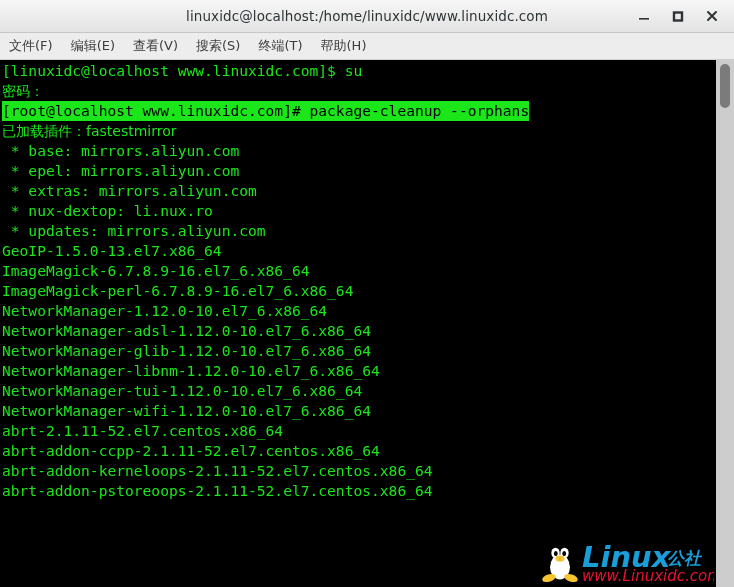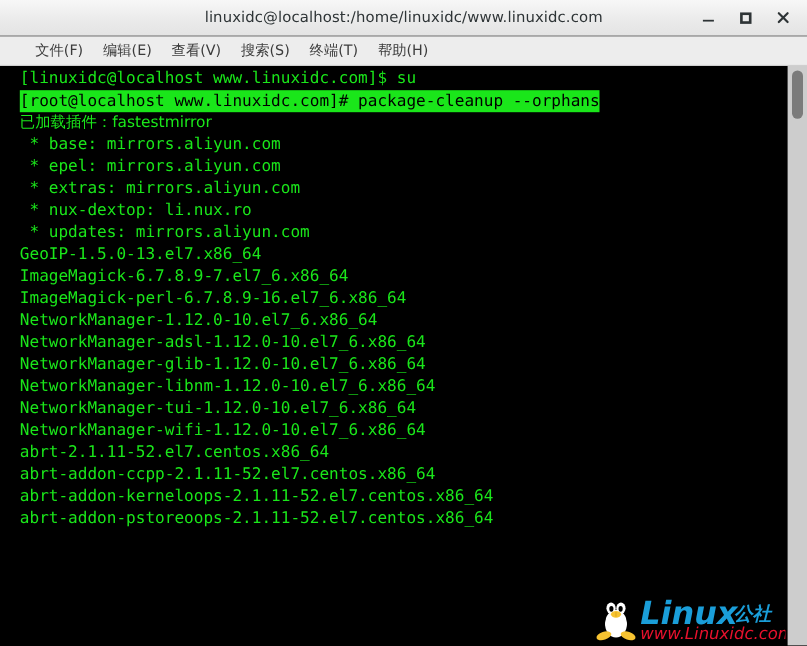--- a/index.html
+++ b/index.html
@@ -65,21 +65,21 @@
   .win-btn svg { display: block; }
 
   
   .menubar {
     height: 27px;
     min-height: 27px;
     background: #ededed;
     border-bottom: 1px solid #cfcfcf;
     display: flex;
     align-items: center;
-    padding-left: 23px;
+    padding-left: 0;
     box-sizing: border-box;
   }
   .menu-item {
     font-size: 13px;
     color: #3c3c3c;
     padding: 2px 9px 3px 9px;
     font-family: "DejaVu Sans", sans-serif;
     white-space: nowrap;
     cursor: default;
   }
@@ -101,21 +101,20 @@
     position: relative;
   }
   .line {
     font-family: "DejaVu Sans Mono", monospace;
     font-size: 14.6px;
     line-height: 20px;
     height: 20px;
     color: #1ae61a;
     white-space: pre;
     letter-spacing: 0px;
-    margin-left: 16px;
   }
   .line.zh {
     font-family: "DejaVu Sans", sans-serif;
     font-size: 14px;
   }
   .line.highlight {
     background: #1ae61a;
     color: #000;
     display: inline-block;
     padding-right: 0;
@@ -182,29 +181,30 @@
     <div class="menu-item">编辑(E)</div>
     <div class="menu-item">查看(V)</div>
     <div class="menu-item">搜索(S)</div>
     <div class="menu-item">终端(T)</div>
     <div class="menu-item">帮助(H)</div>
   </div>
 
   <div class="term-area">
     <div class="term" id="term-output">
         <div class="line">[linuxidc@localhost www.linuxidc.com]$ su</div>
+        <div class="line zh">密码：</div>
         <div class="hl-row"><span class="line highlight">[root@localhost www.linuxidc.com]# package-cleanup --orphans</span></div>
         <div class="line zh">已加载插件：fastestmirror</div>
         <div class="line"> * base: mirrors.aliyun.com</div>
         <div class="line"> * epel: mirrors.aliyun.com</div>
         <div class="line"> * extras: mirrors.aliyun.com</div>
         <div class="line"> * nux-dextop: li.nux.ro</div>
         <div class="line"> * updates: mirrors.aliyun.com</div>
         <div class="line">GeoIP-1.5.0-13.el7.x86_64</div>
-        <div class="line">ImageMagick-6.7.8.9-7.el7_6.x86_64</div>
+        <div class="line">ImageMagick-6.7.8.9-16.el7_6.x86_64</div>
         <div class="line">ImageMagick-perl-6.7.8.9-16.el7_6.x86_64</div>
         <div class="line">NetworkManager-1.12.0-10.el7_6.x86_64</div>
         <div class="line">NetworkManager-adsl-1.12.0-10.el7_6.x86_64</div>
         <div class="line">NetworkManager-glib-1.12.0-10.el7_6.x86_64</div>
         <div class="line">NetworkManager-libnm-1.12.0-10.el7_6.x86_64</div>
         <div class="line">NetworkManager-tui-1.12.0-10.el7_6.x86_64</div>
         <div class="line">NetworkManager-wifi-1.12.0-10.el7_6.x86_64</div>
         <div class="line">abrt-2.1.11-52.el7.centos.x86_64</div>
         <div class="line">abrt-addon-ccpp-2.1.11-52.el7.centos.x86_64</div>
         <div class="line">abrt-addon-kerneloops-2.1.11-52.el7.centos.x86_64</div>

